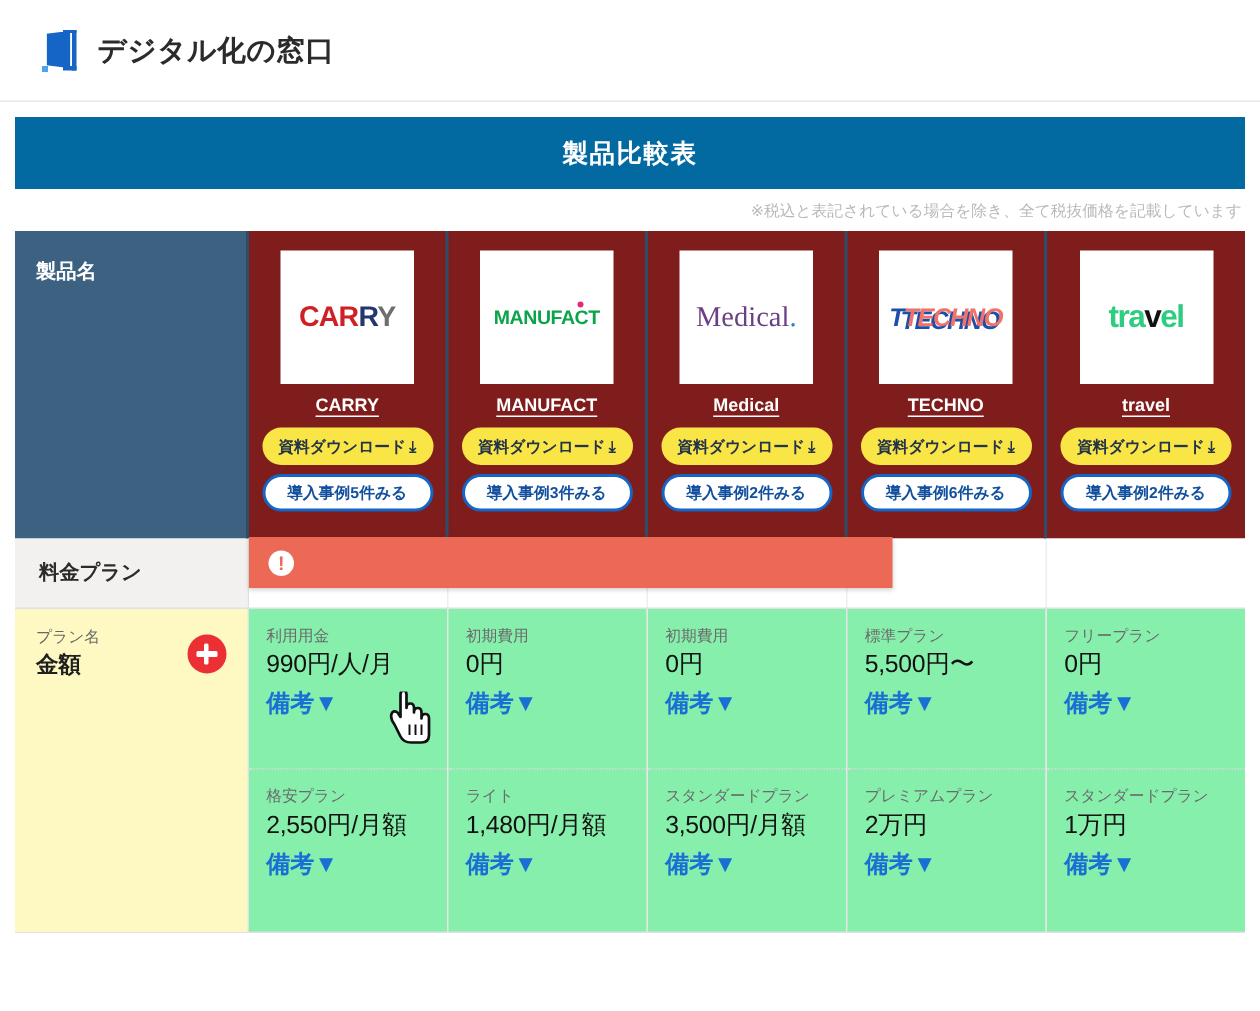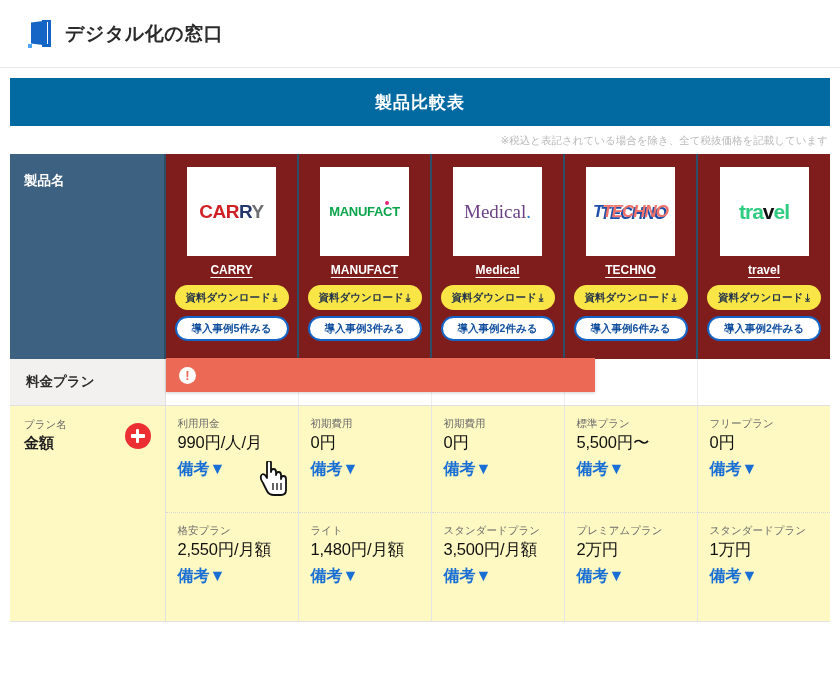--- a/index.html
+++ b/index.html
@@ -160,21 +160,21 @@
     position: absolute; right: 14px; top: 17px;
     width: 26px; height: 26px; border-radius: 50%;
     background: #eb2f33;
     display: flex; align-items: center; justify-content: center;
     cursor: pointer;
   }
   .plus-btn .h { position: absolute; width: 14px; height: 3.4px; background: #fff; border-radius: 1px; }
   .plus-btn .v { position: absolute; width: 3.4px; height: 14px; background: #fff; border-radius: 1px; }
 
   .price-cell {
-    background: #fef9c3;
+    background: #86efac;
     vertical-align: top;
     border-right: 1px solid #e6e6e6;
     border-bottom: 1px solid #e0e0e0;
     padding: 0;
   }
   .price-sub {
     padding: 11px 0 0 12px;
     height: 107px;
     border-bottom: 1px dotted #d8d8d8;
   }

